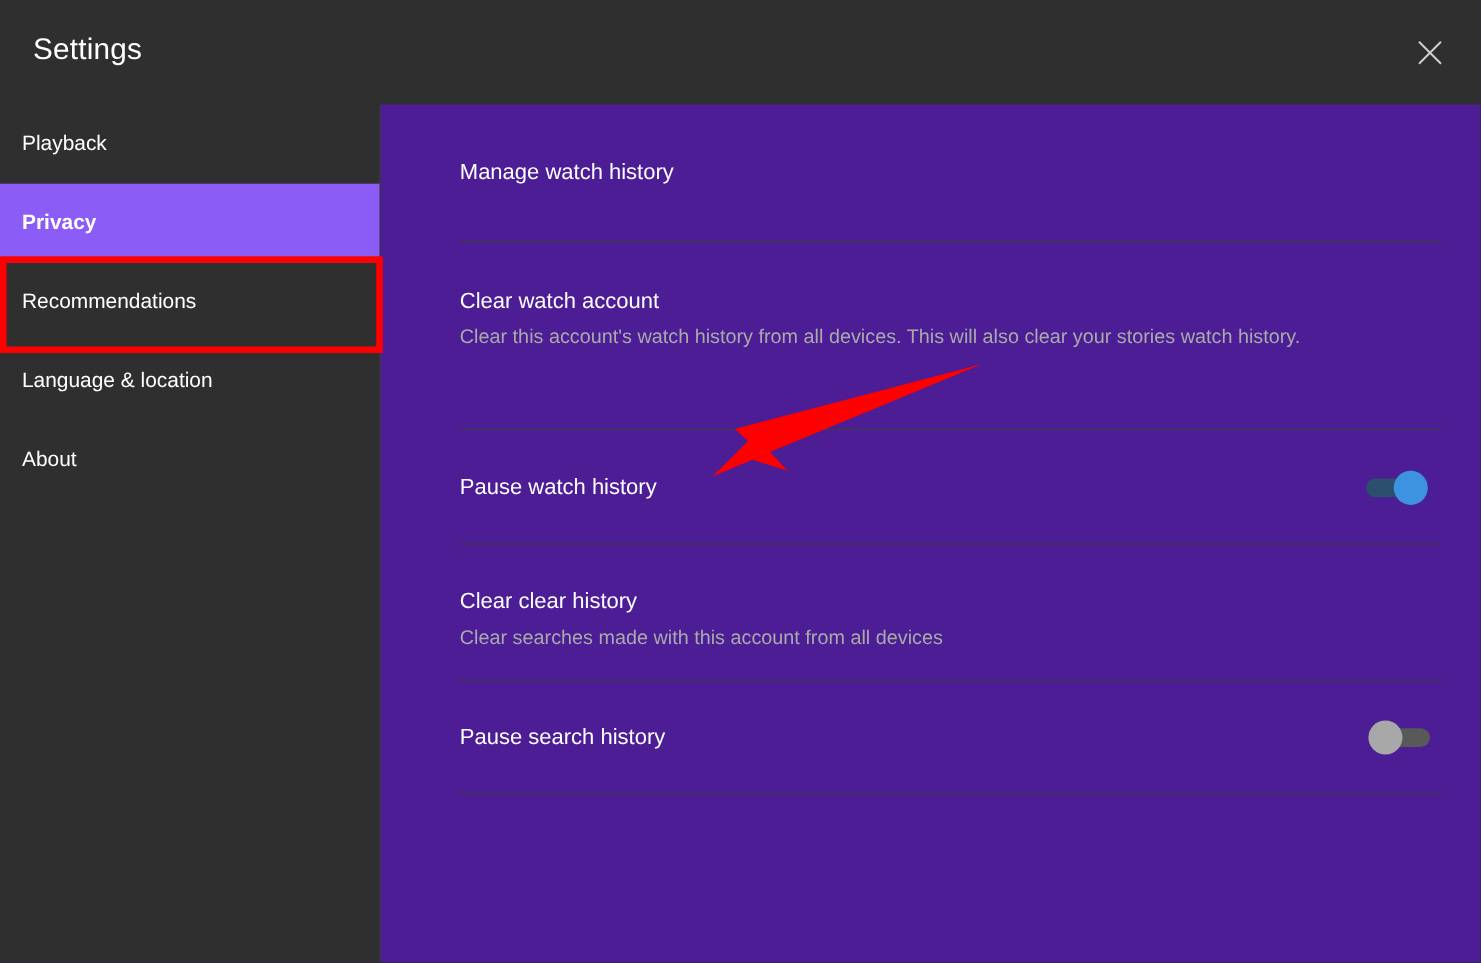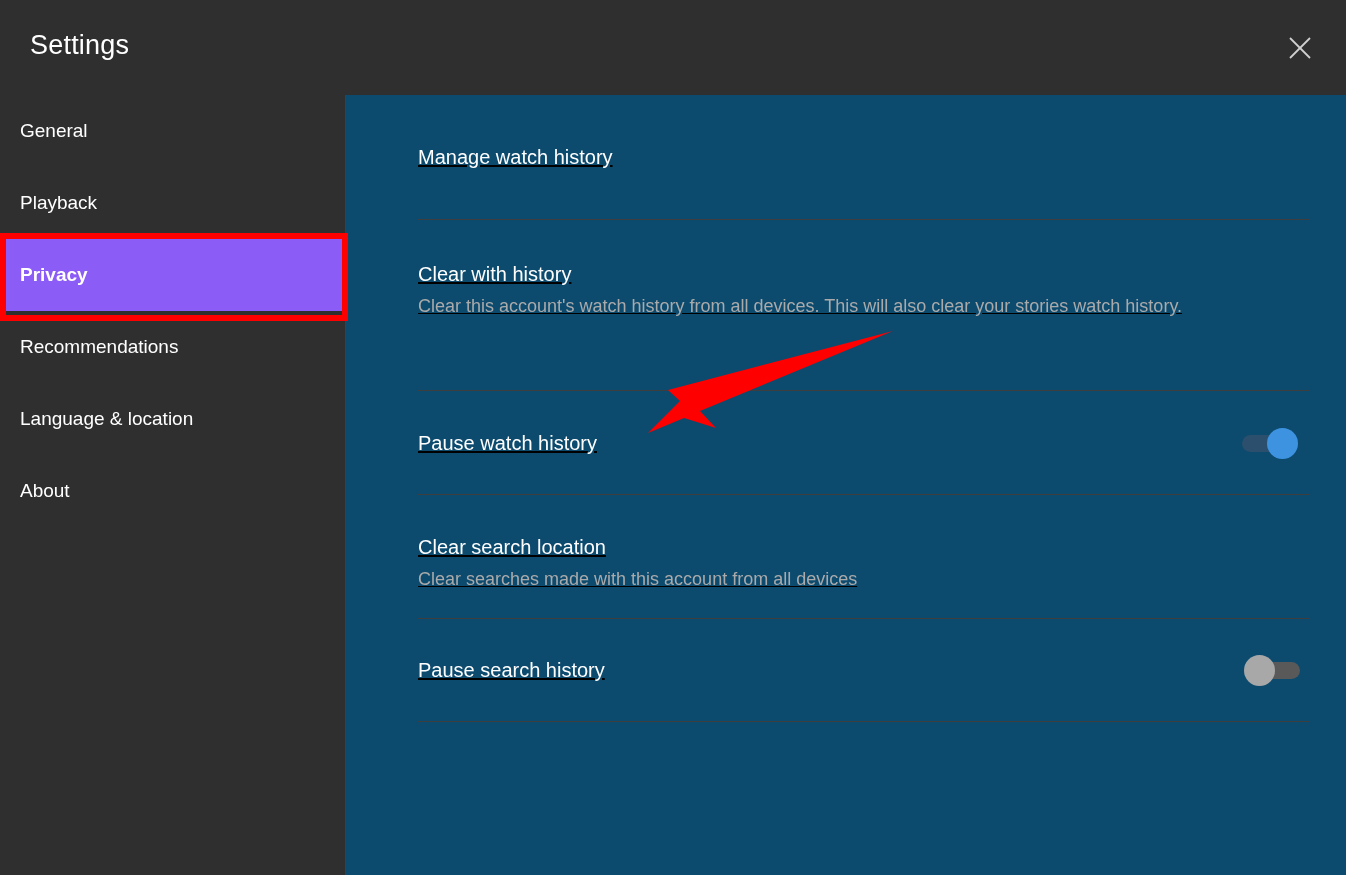--- a/index.html
+++ b/index.html
@@ -73,22 +73,21 @@
     border: 6px solid #ff0000;
     pointer-events: none;
     z-index: 30;
   }
 
   
   .content {
     position: absolute;
     left: 346px; top: 95px;
     width: 1000px; height: 780px;
-    background: #0c4a6e;
-    text-decoration: underline;
+    background: #4c1d95;
   }
 
   .row {
     position: relative;
     margin-left: 72px;
     width: 892px;
     border-bottom: 1px solid #3e3e3e;
     padding: 0;
   }
   .row:last-child { border-bottom: 1px solid #3e3e3e; }
@@ -177,23 +176,20 @@
     <div class="close-button">
       <svg width="32" height="32" viewBox="0 0 32 32">
         <line x1="6" y1="6" x2="26" y2="26" stroke="#d0d0d0" stroke-width="1.8"></line>
         <line x1="26" y1="6" x2="6" y2="26" stroke="#d0d0d0" stroke-width="1.8"></line>
       </svg>
     </div>
   </div>
 
   <div class="sidebar">
     <div class="nav-item">
-      <span>General</span>
-    </div>
-    <div class="nav-item">
       <span>Playback</span>
     </div>
     <div class="nav-item selected">
       <span>Privacy</span>
     </div>
     <div class="nav-item">
       <span>Recommendations</span>
     </div>
     <div class="nav-item">
       <span>Language &amp; location</span>
@@ -211,42 +207,42 @@
       <div class="row-inner">
         <div class="row-text">
           <div class="row-title">Manage watch history</div>
         </div>
       </div>
     </div>
 
     <div class="row r-clearwatch">
       <div class="row-inner">
         <div class="row-text">
-          <div class="row-title">Clear with history</div>
+          <div class="row-title">Clear watch account</div>
           <div class="row-desc">Clear this account's watch history from all devices. This will also clear your stories watch history.</div>
         </div>
       </div>
     </div>
 
     <div class="row r-pausewatch">
       <div class="row-inner">
         <div class="row-text">
           <div class="row-title">Pause watch history</div>
         </div>
         <div class="toggle on">
           <div class="track"></div>
           <div class="knob"></div>
         </div>
       </div>
     </div>
 
     <div class="row r-clearsearch">
       <div class="row-inner">
         <div class="row-text">
-          <div class="row-title">Clear search location</div>
+          <div class="row-title">Clear clear history</div>
           <div class="row-desc">Clear searches made with this account from all devices</div>
         </div>
       </div>
     </div>
 
     <div class="row r-pausesearch">
       <div class="row-inner">
         <div class="row-text">
           <div class="row-title">Pause search history</div>
         </div>

